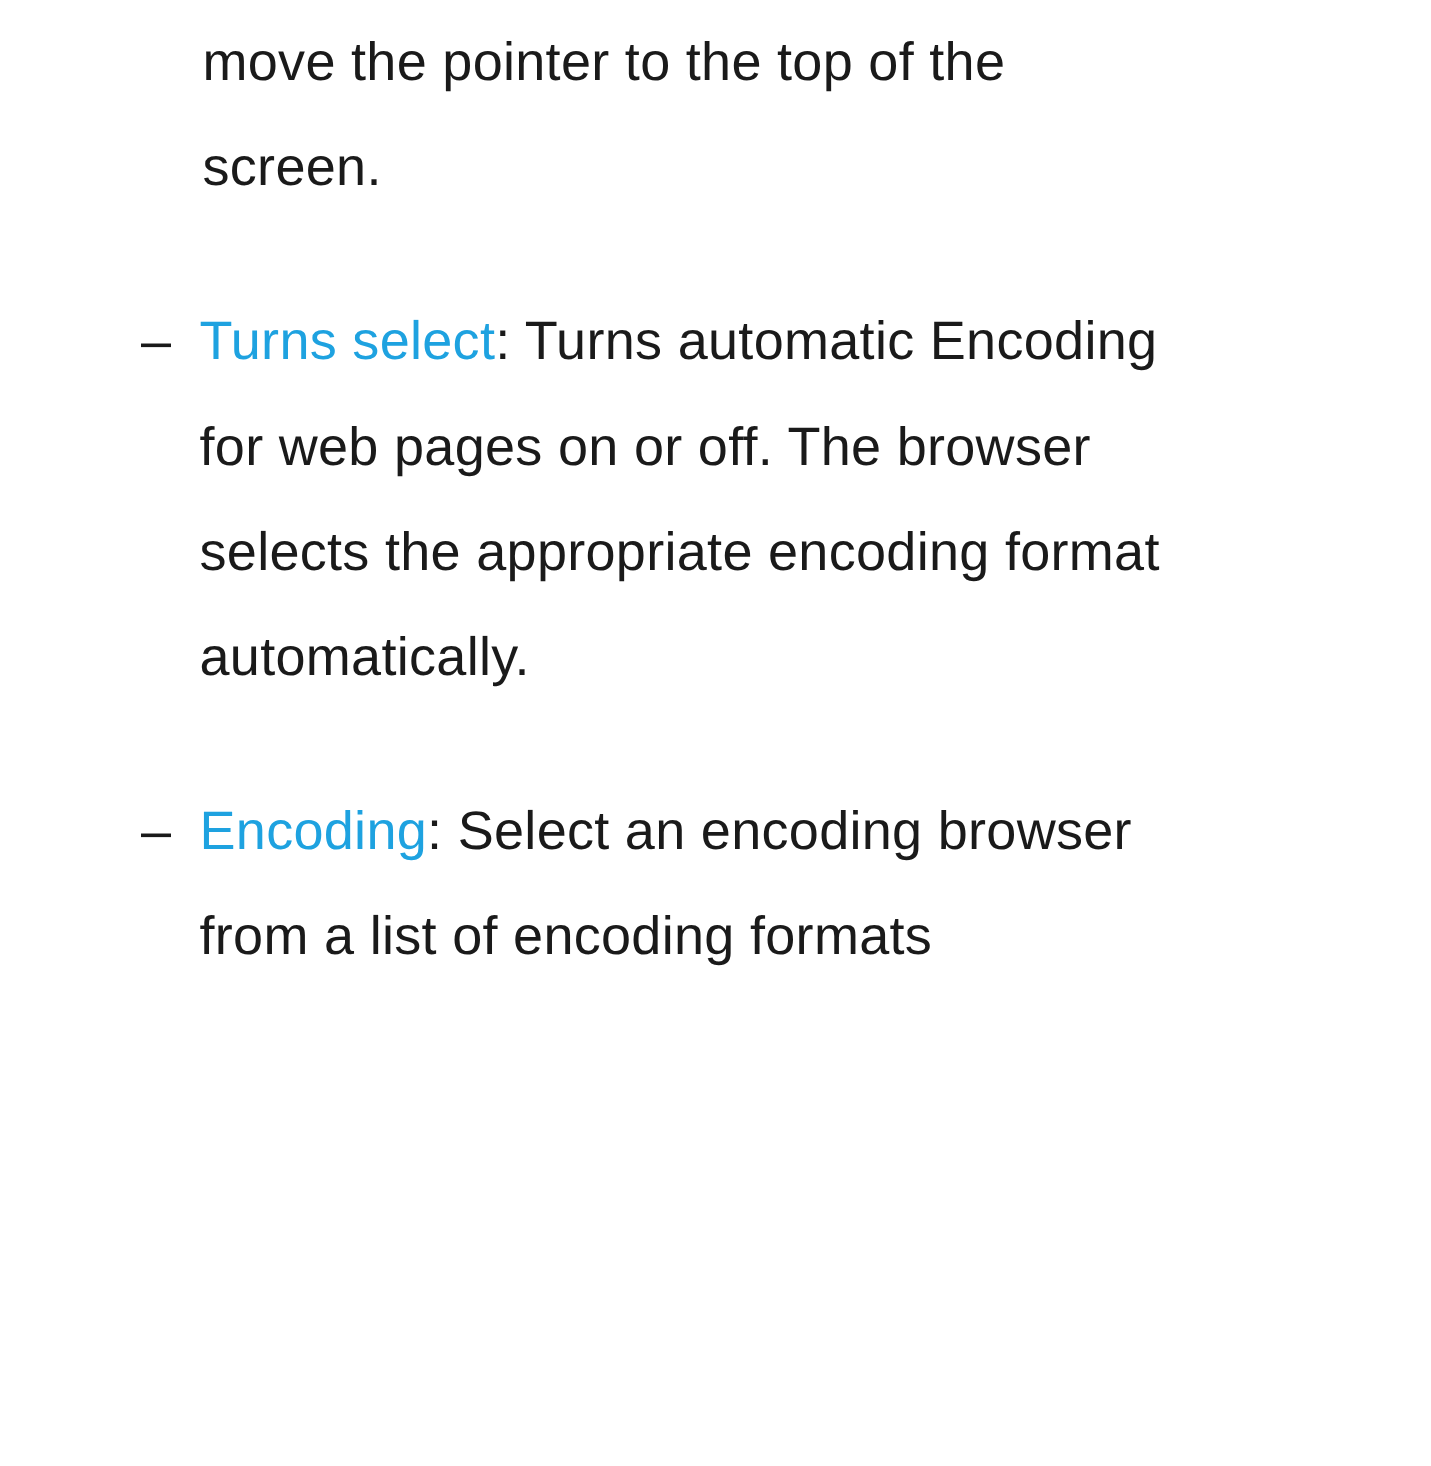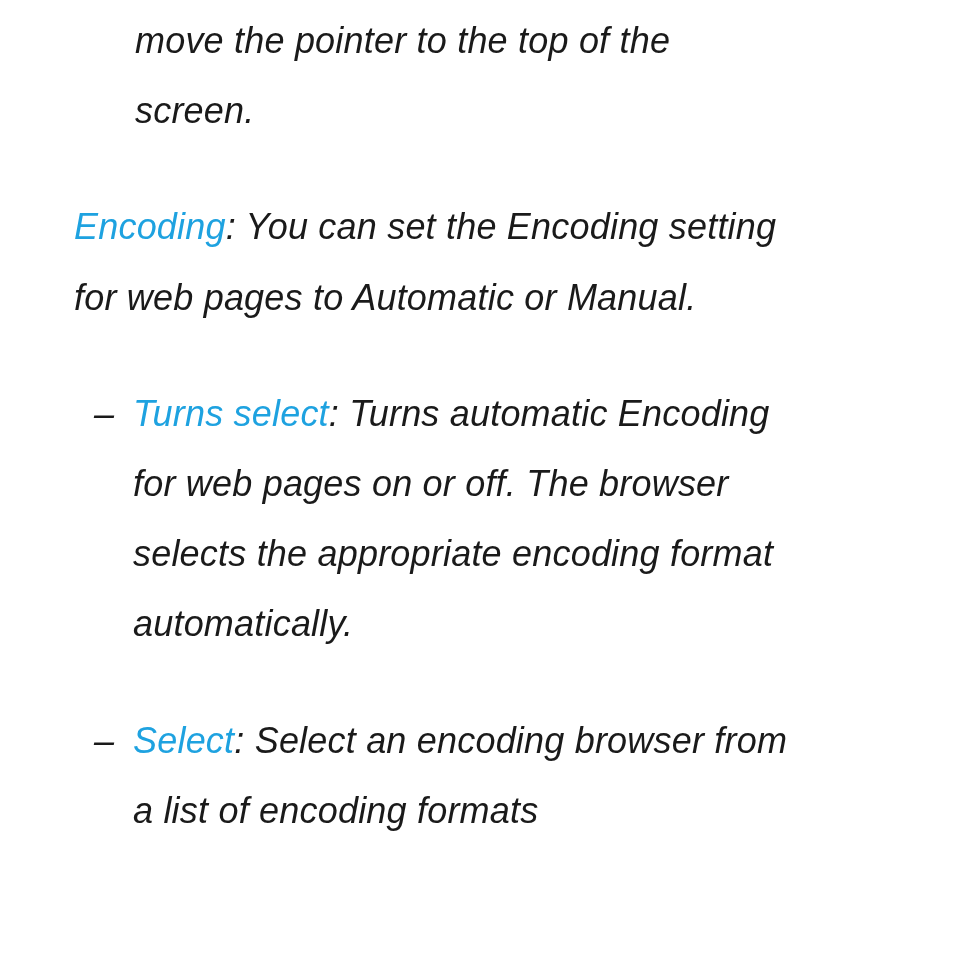--- a/index.html
+++ b/index.html
@@ -9,21 +9,20 @@
     height: 977px;
     background: #fff;
     font-family: "Helvetica Neue", Helvetica, Arial, sans-serif;
     color: #1a1a1a;
     overflow: hidden;
   }
   .page {
     box-sizing: border-box;
     width: 838px;
     padding: 0 40px 0 40px;
-    font-style: italic;
   }
   .para {
     font-size: 36px;
     line-height: 1.95;
     letter-spacing: 0.2px;
     margin: 0 0 46px 0;
   }
   .first-line-indent {
     padding-left: 95px;
     padding-top: 6px;
@@ -50,27 +49,24 @@
     margin-bottom: 0;
   }
 </style>
 </head>
 <body>
 
 <div class="page">
 
   <p class="para first-line-indent">move the pointer to the top of the screen.</p>
 
-  <p class="para level1">
-    <span class="term">Encoding</span><span>: You can set the Encoding setting for web pages to Automatic or Manual.</span>
-  </p>
 
   <p class="para level2">
     <span class="dash">–</span>
     <span class="term">Turns select</span><span>: Turns automatic Encoding for web pages on or off. The browser selects the appropriate encoding format automatically.</span>
   </p>
 
   <p class="para level2 last">
     <span class="dash">–</span>
-    <span class="term">Select</span><span>: Select an encoding browser from a list of encoding formats</span>
+    <span class="term">Encoding</span><span>: Select an encoding browser from a list of encoding formats</span>
   </p>
 
 </div>
 
 </body></html>

